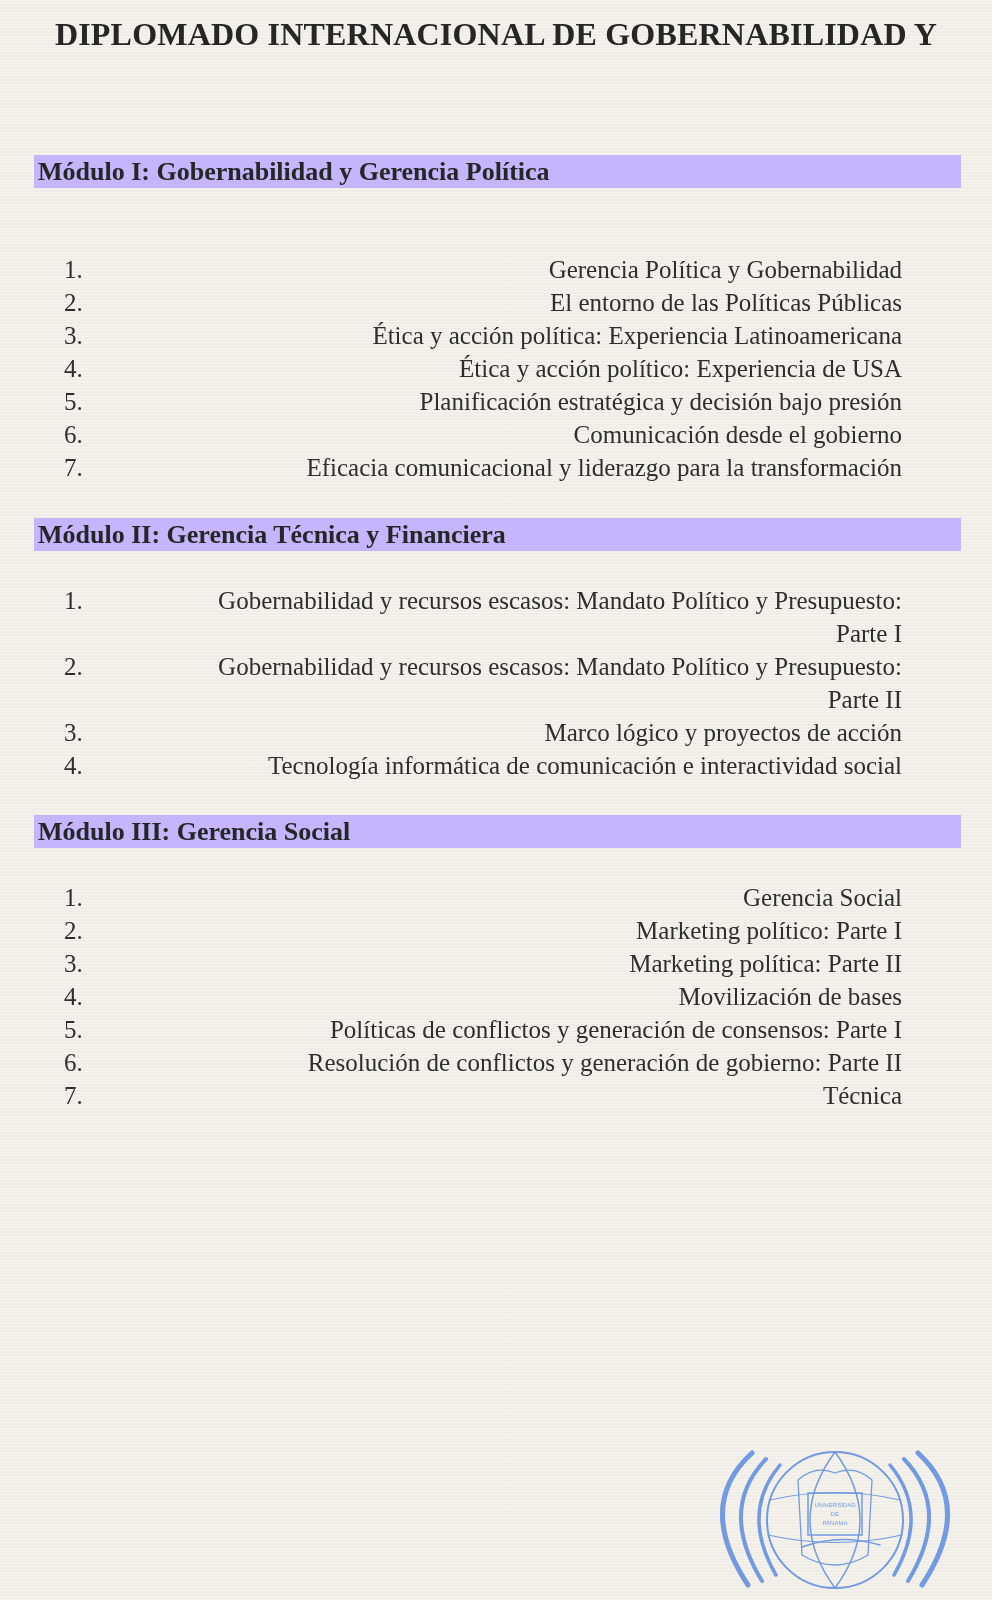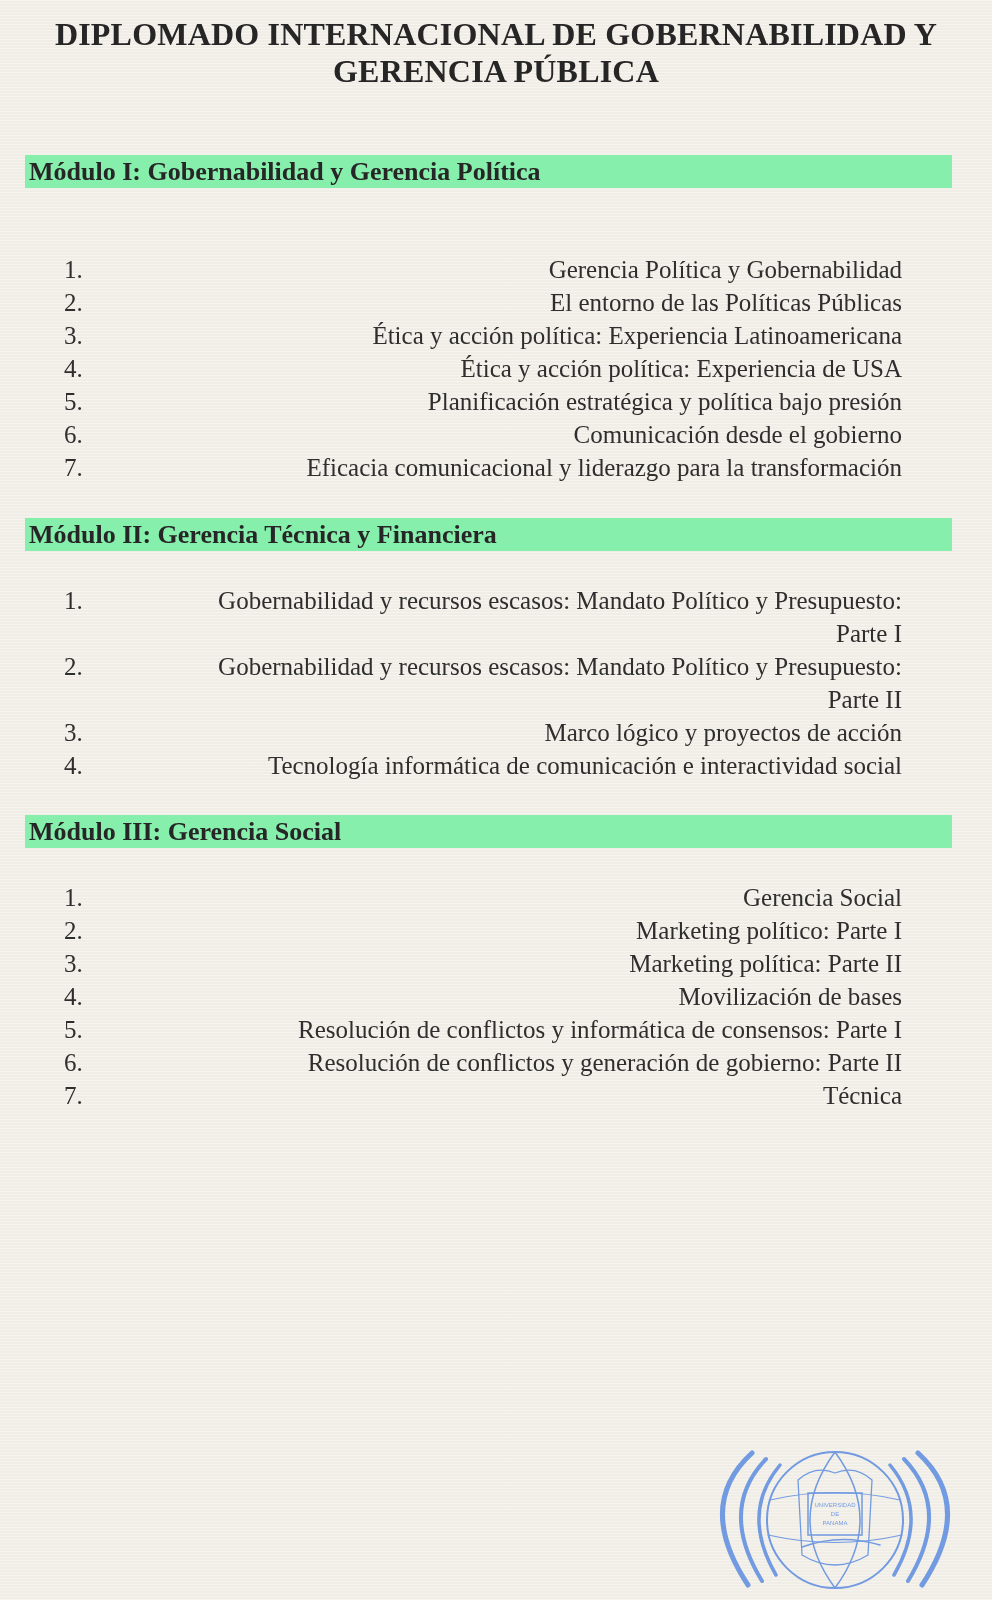--- a/index.html
+++ b/index.html
@@ -32,24 +32,24 @@
       letter-spacing: 0.2px;
       color: #262626;
     }
     .module {
       position: absolute;
       left: 0;
       width: 992px;
     }
     .module-header {
       position: absolute;
-      left: 25px;
+      left: 34px;
       width: 927px;
       height: 33px;
-      background: #86efac;
+      background: #c4b5fd;
     }
     .module-header-label {
       position: absolute;
       left: 4px;
       top: 1px;
       font-weight: bold;
       font-size: 26px;
       line-height: 31px;
       color: #262626;
       white-space: nowrap;
@@ -90,21 +90,20 @@
       height: 175px;
     }
   </style>
 </head>
 <body>
 
 <div class="page">
 
   <div class="doc-title">
     <div>DIPLOMADO INTERNACIONAL DE GOBERNABILIDAD Y</div>
-    <div>GERENCIA PÚBLICA</div>
   </div>
 
   <section class="module" style="top:0;">
     <div class="module-header" style="top:155px;">
       <span class="module-header-label">Módulo I: Gobernabilidad y Gerencia Política</span>
     </div>
     <ul class="topic-list" style="top:253px;">
       <li class="topic" style="height:33px;">
           <span class="topic-num">1.</span>
           <span class="topic-text">Gerencia Política y Gobernabilidad</span>
@@ -112,25 +111,25 @@
       <li class="topic" style="height:33px;">
           <span class="topic-num">2.</span>
           <span class="topic-text">El entorno de las Políticas Públicas</span>
         </li>
       <li class="topic" style="height:33px;">
           <span class="topic-num">3.</span>
           <span class="topic-text">Ética y acción política: Experiencia Latinoamericana</span>
         </li>
       <li class="topic" style="height:33px;">
           <span class="topic-num">4.</span>
-          <span class="topic-text">Ética y acción política: Experiencia de USA</span>
+          <span class="topic-text">Ética y acción político: Experiencia de USA</span>
         </li>
       <li class="topic" style="height:33px;">
           <span class="topic-num">5.</span>
-          <span class="topic-text">Planificación estratégica y política bajo presión</span>
+          <span class="topic-text">Planificación estratégica y decisión bajo presión</span>
         </li>
       <li class="topic" style="height:33px;">
           <span class="topic-num">6.</span>
           <span class="topic-text">Comunicación desde el gobierno</span>
         </li>
       <li class="topic" style="height:33px;">
           <span class="topic-num">7.</span>
           <span class="topic-text">Eficacia comunicacional y liderazgo para la transformación</span>
         </li>
     </ul>
@@ -176,21 +175,21 @@
       <li class="topic" style="height:33px;">
           <span class="topic-num">3.</span>
           <span class="topic-text">Marketing política: Parte II</span>
         </li>
       <li class="topic" style="height:33px;">
           <span class="topic-num">4.</span>
           <span class="topic-text">Movilización de bases</span>
         </li>
       <li class="topic" style="height:33px;">
           <span class="topic-num">5.</span>
-          <span class="topic-text">Resolución de conflictos y informática de consensos: Parte I</span>
+          <span class="topic-text">Políticas de conflictos y generación de consensos: Parte I</span>
         </li>
       <li class="topic" style="height:33px;">
           <span class="topic-num">6.</span>
           <span class="topic-text">Resolución de conflictos y generación de gobierno: Parte II</span>
         </li>
       <li class="topic" style="height:33px;">
           <span class="topic-num">7.</span>
           <span class="topic-text">Técnica</span>
         </li>
     </ul>

